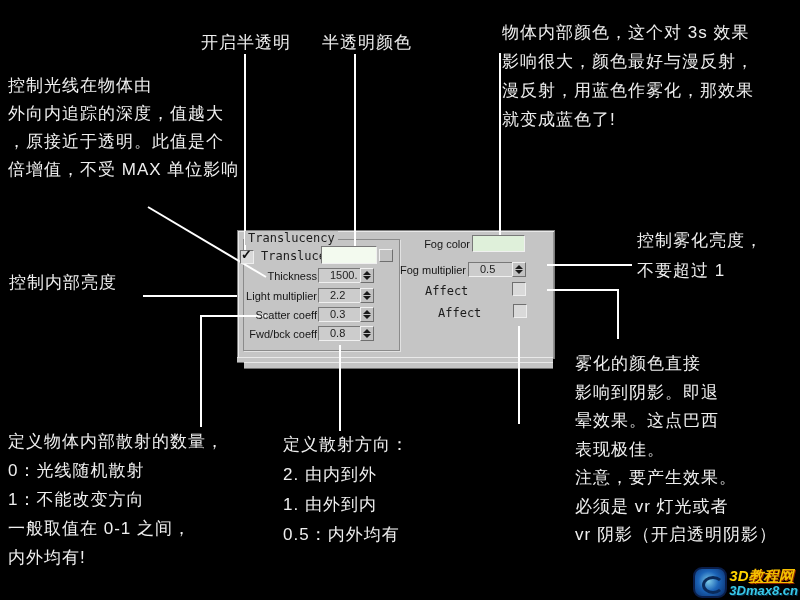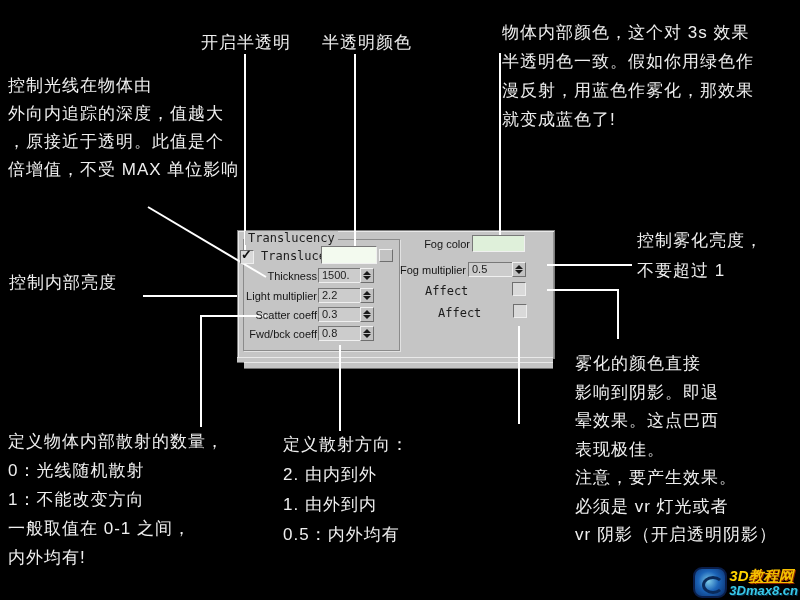--- a/index.html
+++ b/index.html
@@ -33,21 +33,21 @@
   .mono{font-family:"DejaVu Sans Mono","Liberation Mono",monospace;font-size:12px;color:#1c1c1c;}
   .slabel{position:absolute;font-size:11px;color:#161616;white-space:nowrap;z-index:3;}
   #group-title{position:absolute;left:245px;top:231px;background:#c5c5c5;padding:0 3px;z-index:3;}
   .cb{position:absolute;width:12px;height:12px;background:#d9d9d9;
       border-top:1px solid #6f6f6f;border-left:1px solid #6f6f6f;
       border-bottom:1px solid #eeeeee;border-right:1px solid #eeeeee;z-index:3;}
   .cb .tick{position:absolute;left:0px;top:-4px;font-size:13px;font-weight:bold;color:#101010;}
   .field{position:absolute;height:13px;background:#cccccc;
          border-top:1px solid #787878;border-left:1px solid #787878;
          border-bottom:1px solid #f0f0f0;border-right:1px solid #f0f0f0;
-         font-size:11px;color:#1d1d1d;padding-left:3px;line-height:13px;z-index:3;
+         font-size:11px;color:#1d1d1d;padding-left:11px;line-height:13px;z-index:3;
          font-family:"Liberation Sans",sans-serif;}
   .spinner{position:absolute;width:12px;height:13px;background:#c2c2c2;
            border-top:1px solid #f0f0f0;border-left:1px solid #f0f0f0;
            border-bottom:1px solid #6f6f6f;border-right:1px solid #6f6f6f;z-index:3;}
   .spinner .up{position:absolute;left:2px;top:2px;width:0;height:0;
                border-left:4px solid transparent;border-right:4px solid transparent;
                border-bottom:4px solid #1a1a1a;}
   .spinner .dn{position:absolute;left:2px;bottom:2px;width:0;height:0;
                border-left:4px solid transparent;border-right:4px solid transparent;
                border-top:4px solid #1a1a1a;}
@@ -97,21 +97,21 @@
 
   <div class="zh" id="blk-top-left">
     <div>控制光线在物体由</div>
     <div>外向内追踪的深度，值越大</div>
     <div>，原接近于透明。此值是个</div>
     <div>倍增值，不受 MAX 单位影响</div>
   </div>
 
   <div class="zh" id="blk-top-right">
     <div>物体内部颜色，这个对 3s 效果</div>
-    <div>半透明色一致。假如你用绿色作</div>
+    <div>影响很大，颜色最好与漫反射，</div>
     <div>漫反射，用蓝色作雾化，那效果</div>
     <div>就变成蓝色了!</div>
   </div>
 
   <div class="zh" id="lbl-mid-left">控制内部亮度</div>
 
   <div class="zh" id="blk-mid-right">
     <div>控制雾化亮度，</div>
     <div>不要超过 1</div>
   </div>

